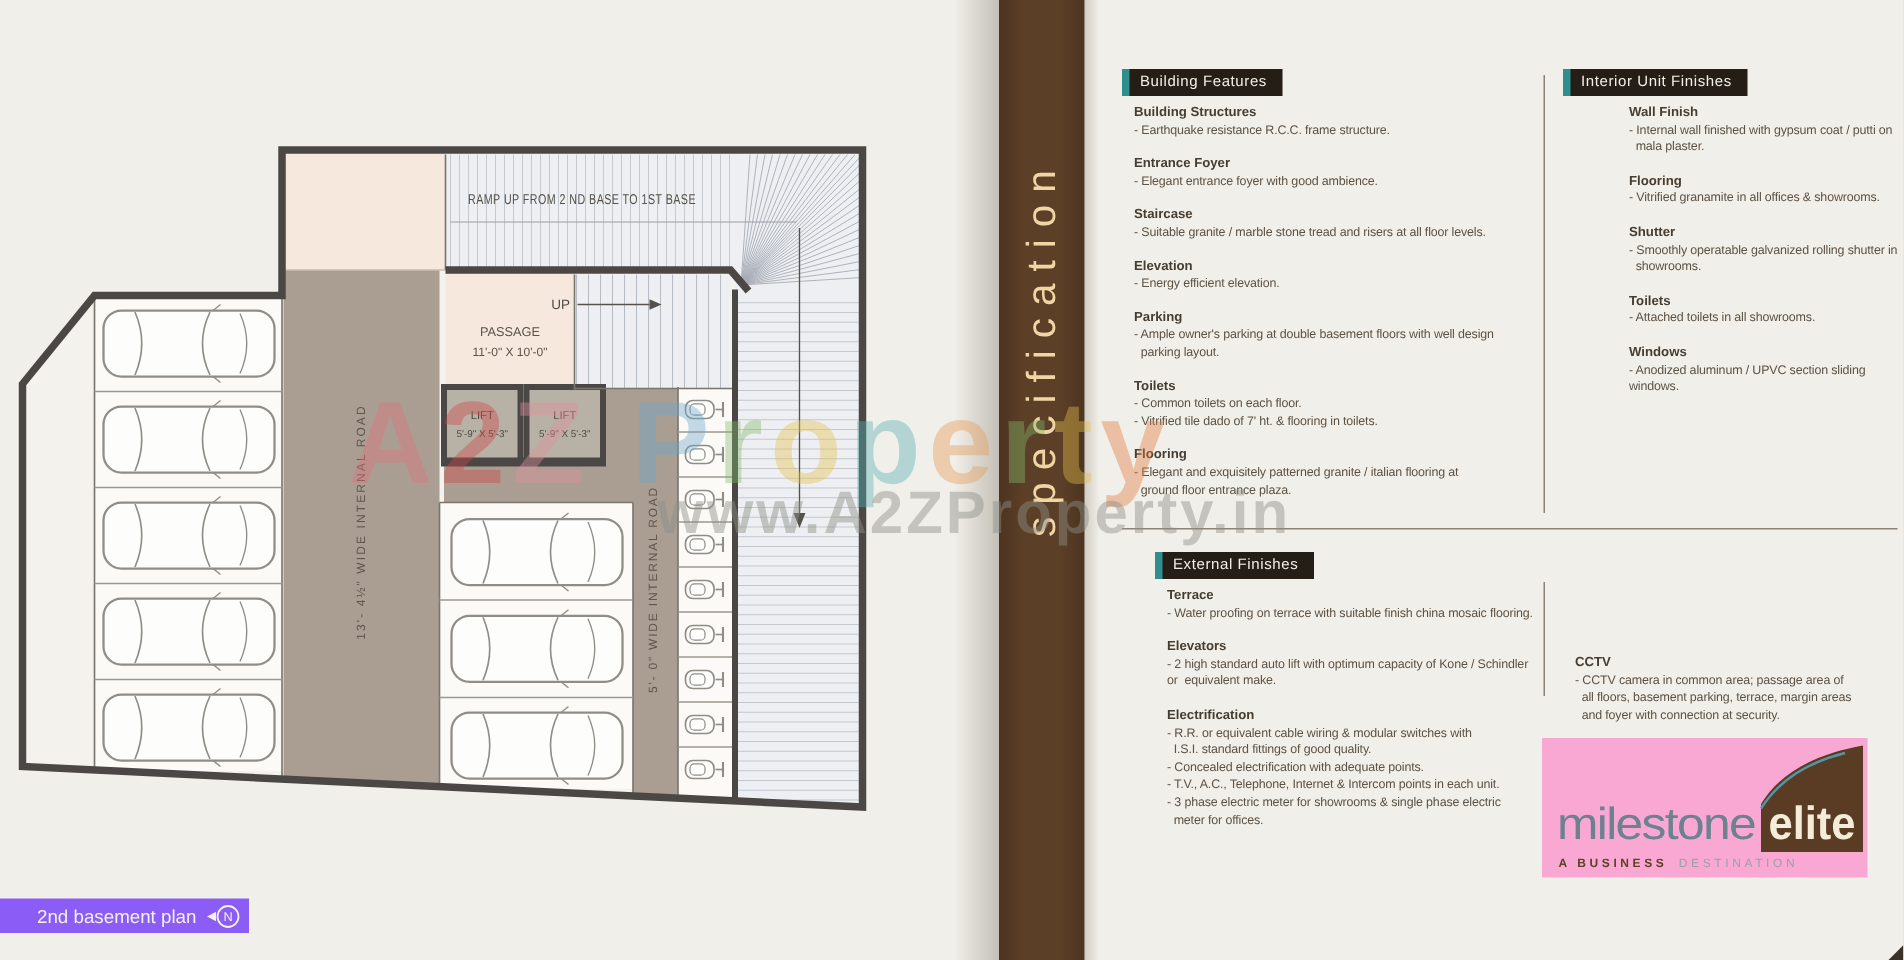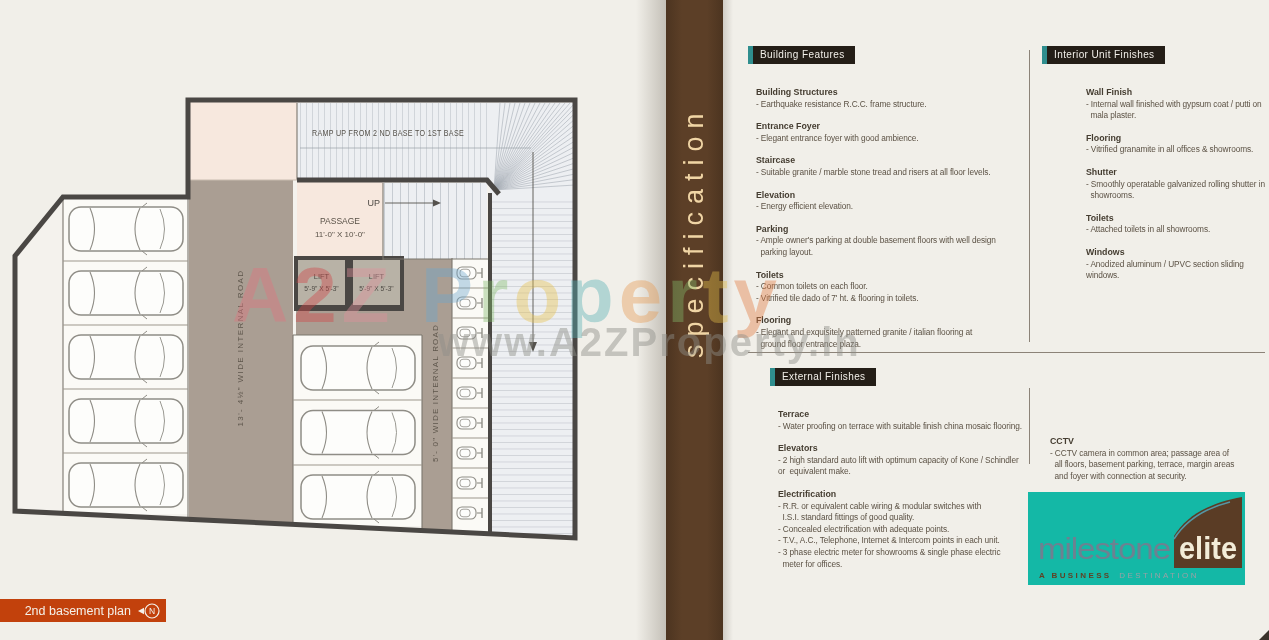--- a/index.html
+++ b/index.html
@@ -1,47 +1,47 @@
 <!DOCTYPE html>
 <html><head>
 <meta charset="utf-8">
 <style>
   html,body{margin:0;padding:0;}
   body{font-family:"Liberation Sans", sans-serif; background:#dddad2;}
   #page{position:relative;width:1269px;height:640px;background:#f1efe9;overflow:hidden;}
 
   
   #plan-svg{position:absolute;left:0;top:0;z-index:1;}
-  #plan-caption{position:absolute;left:0;top:599px;width:166px;height:23px;background:#c2410c;
+  #plan-caption{position:absolute;left:0;top:599px;width:166px;height:23px;background:#8b5cf6;
     color:#f4f1ea;display:flex;align-items:center;justify-content:flex-end;gap:6px;
     font-size:12.5px;padding-right:5px;box-sizing:border-box;z-index:3;}
   #plan-caption svg{flex:0 0 auto;}
 
   
   #side-shade-l{position:absolute;left:636px;top:0;width:30px;height:640px;z-index:2;
     background:linear-gradient(to right, rgba(110,100,85,0), rgba(80,70,55,.28));}
   #side-bar{position:absolute;left:666px;top:0;width:57px;height:640px;z-index:2;
     background:linear-gradient(90deg,#4c3420,#5c3f27 28%,#5c3f27 72%,#4c3420);}
   #side-bar .vtext{display:block;margin:46px auto 0;writing-mode:vertical-rl;transform:rotate(180deg);
     height:312px;color:#f0d5a5;font-size:27px;font-weight:300;letter-spacing:8px;}
   #side-shade-r{position:absolute;left:723px;top:0;width:10px;height:640px;z-index:2;
     background:linear-gradient(to right, rgba(60,50,40,.18), rgba(60,50,40,0));}
 
   
   .hdr{display:inline-block;background:#241e17;border-left:5px solid #2f8e8e;color:#f2efe9;
-    font-size:10px;letter-spacing:.4px;padding:3px 10px 4px 7px;margin-bottom:23px;}
+    font-size:10px;letter-spacing:.4px;padding:3px 10px 4px 7px;margin-bottom:5px;}
   .block{position:absolute;z-index:2;}
   .sec{margin-bottom:11px;}
   .sec-t{font-size:8.8px;font-weight:700;color:#453d31;line-height:11.6px;}
   .sec-b{font-size:8.3px;color:#5c5245;line-height:11.6px;white-space:pre-wrap;letter-spacing:-0.1px;}
   .vrule{position:absolute;width:1px;background:#8c8378;z-index:2;}
   .hrule{position:absolute;height:1px;background:#8c8378;z-index:2;}
 
   
-  #logo-card{position:absolute;left:1028px;top:492px;width:217px;height:93px;background:#14b8a6;z-index:2;}
+  #logo-card{position:absolute;left:1028px;top:492px;width:217px;height:93px;background:#f9a8d4;z-index:2;}
 
   
   #wm-brand{position:absolute;left:232px;top:250px;z-index:5;pointer-events:none;
     font-size:78px;font-weight:700;letter-spacing:5px;opacity:.40;white-space:nowrap;}
   #wm-url{position:absolute;left:438px;top:320px;z-index:5;pointer-events:none;
     font-size:40px;font-weight:700;letter-spacing:2px;color:#8e8e88;opacity:.45;white-space:nowrap;}
 
   #corner-mark{position:absolute;right:0;bottom:0;width:0;height:0;z-index:6;
     border-left:10px solid transparent;border-bottom:10px solid #3a322a;}
 </style>

